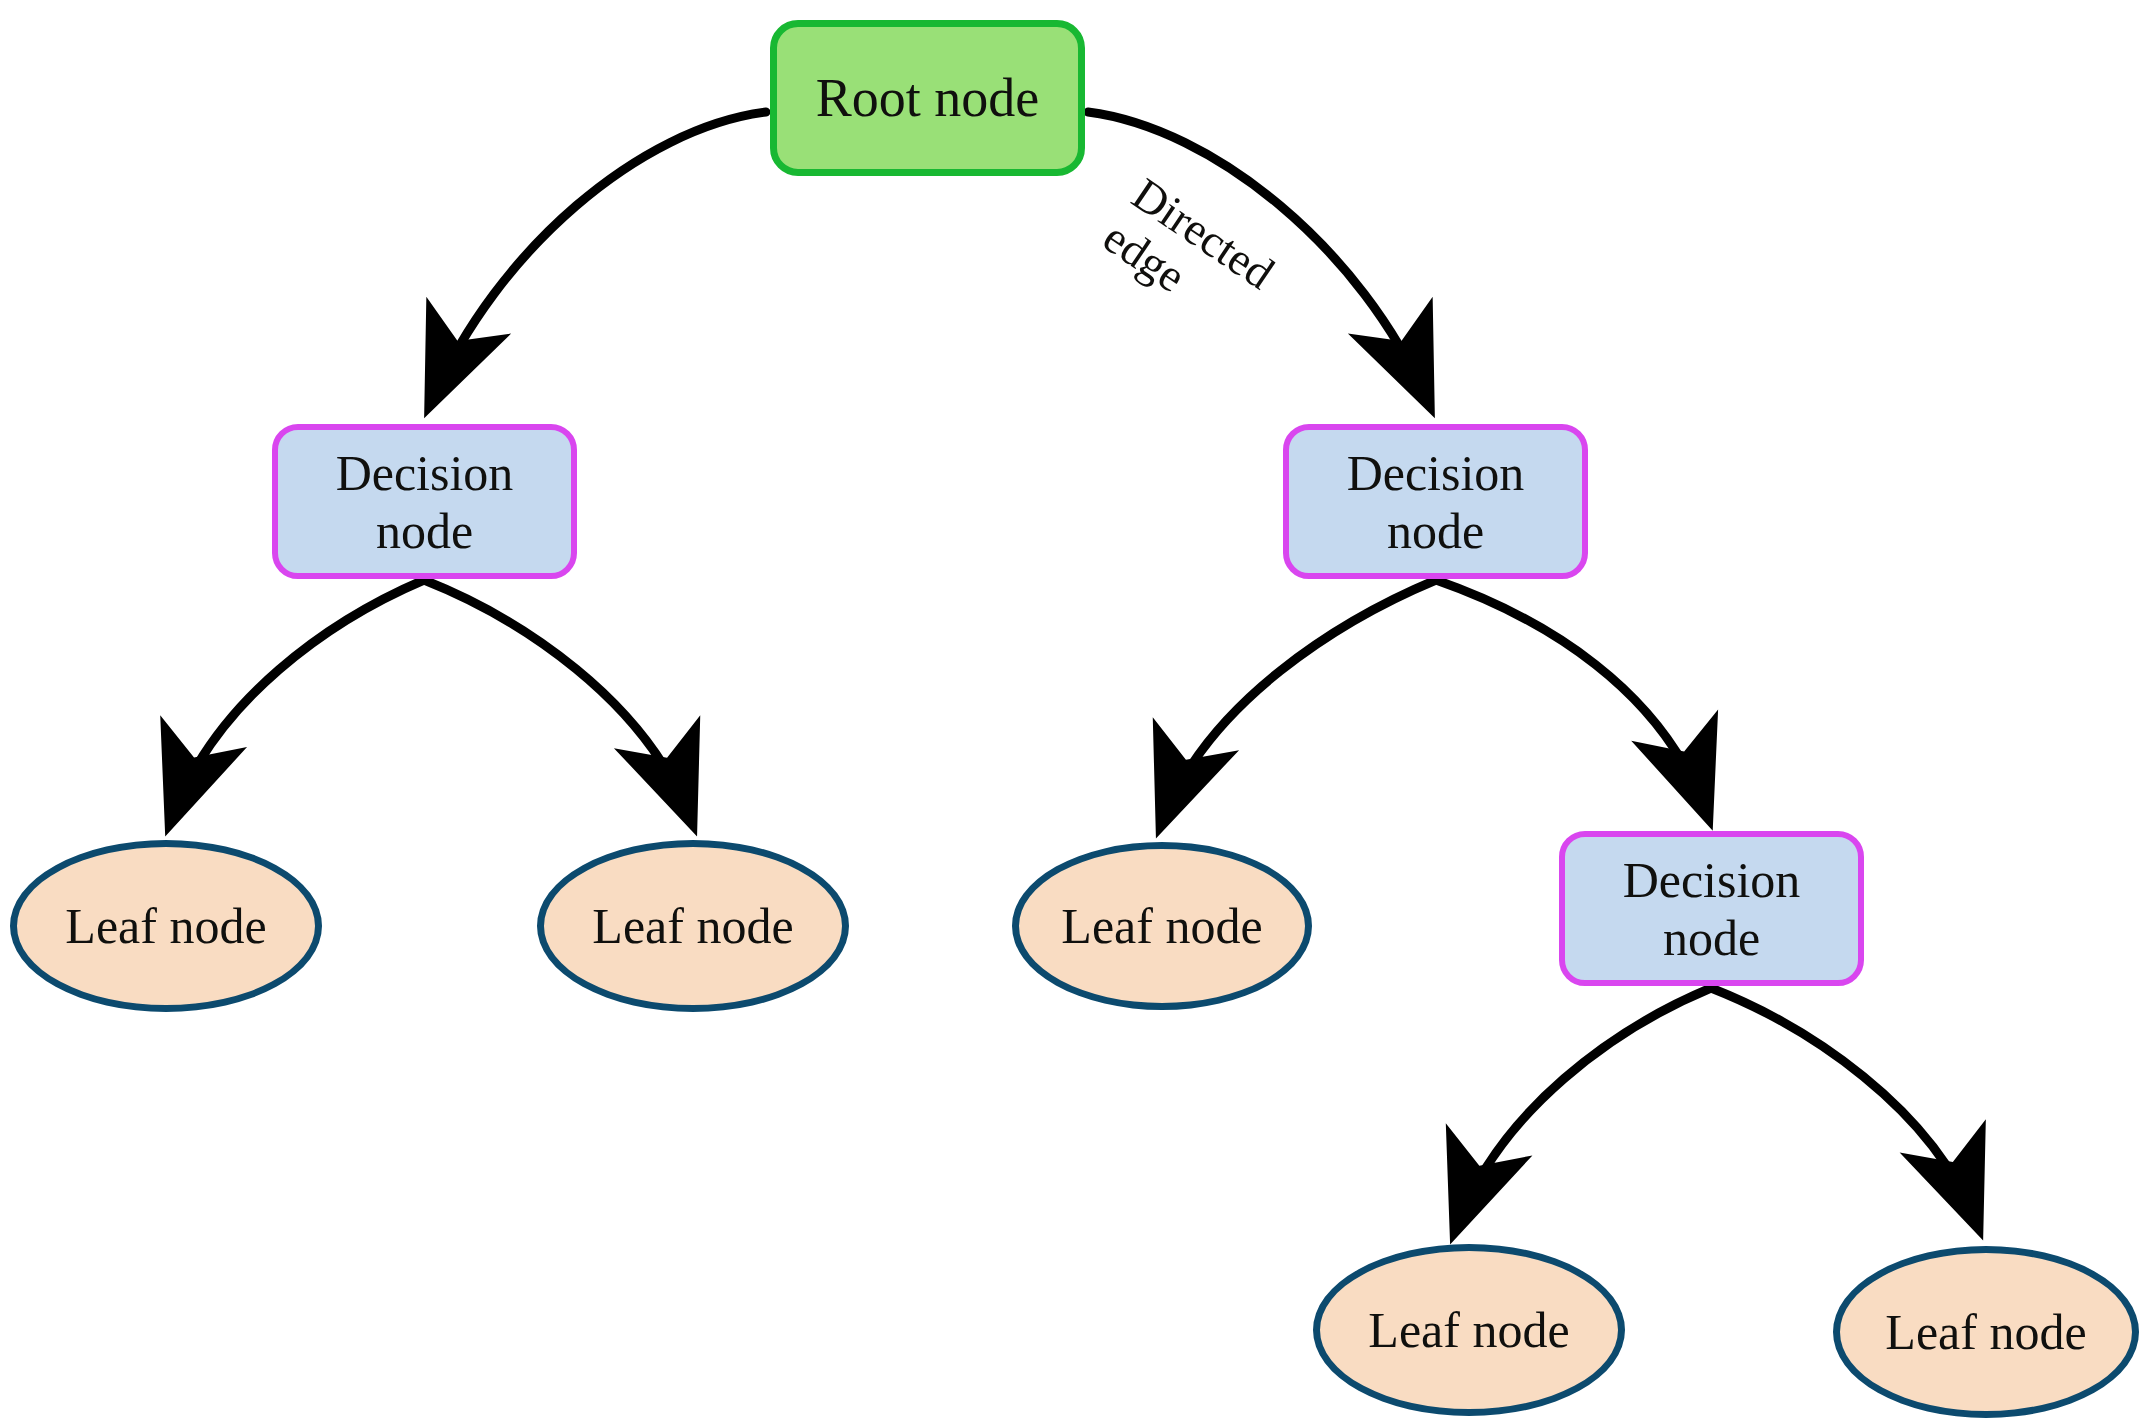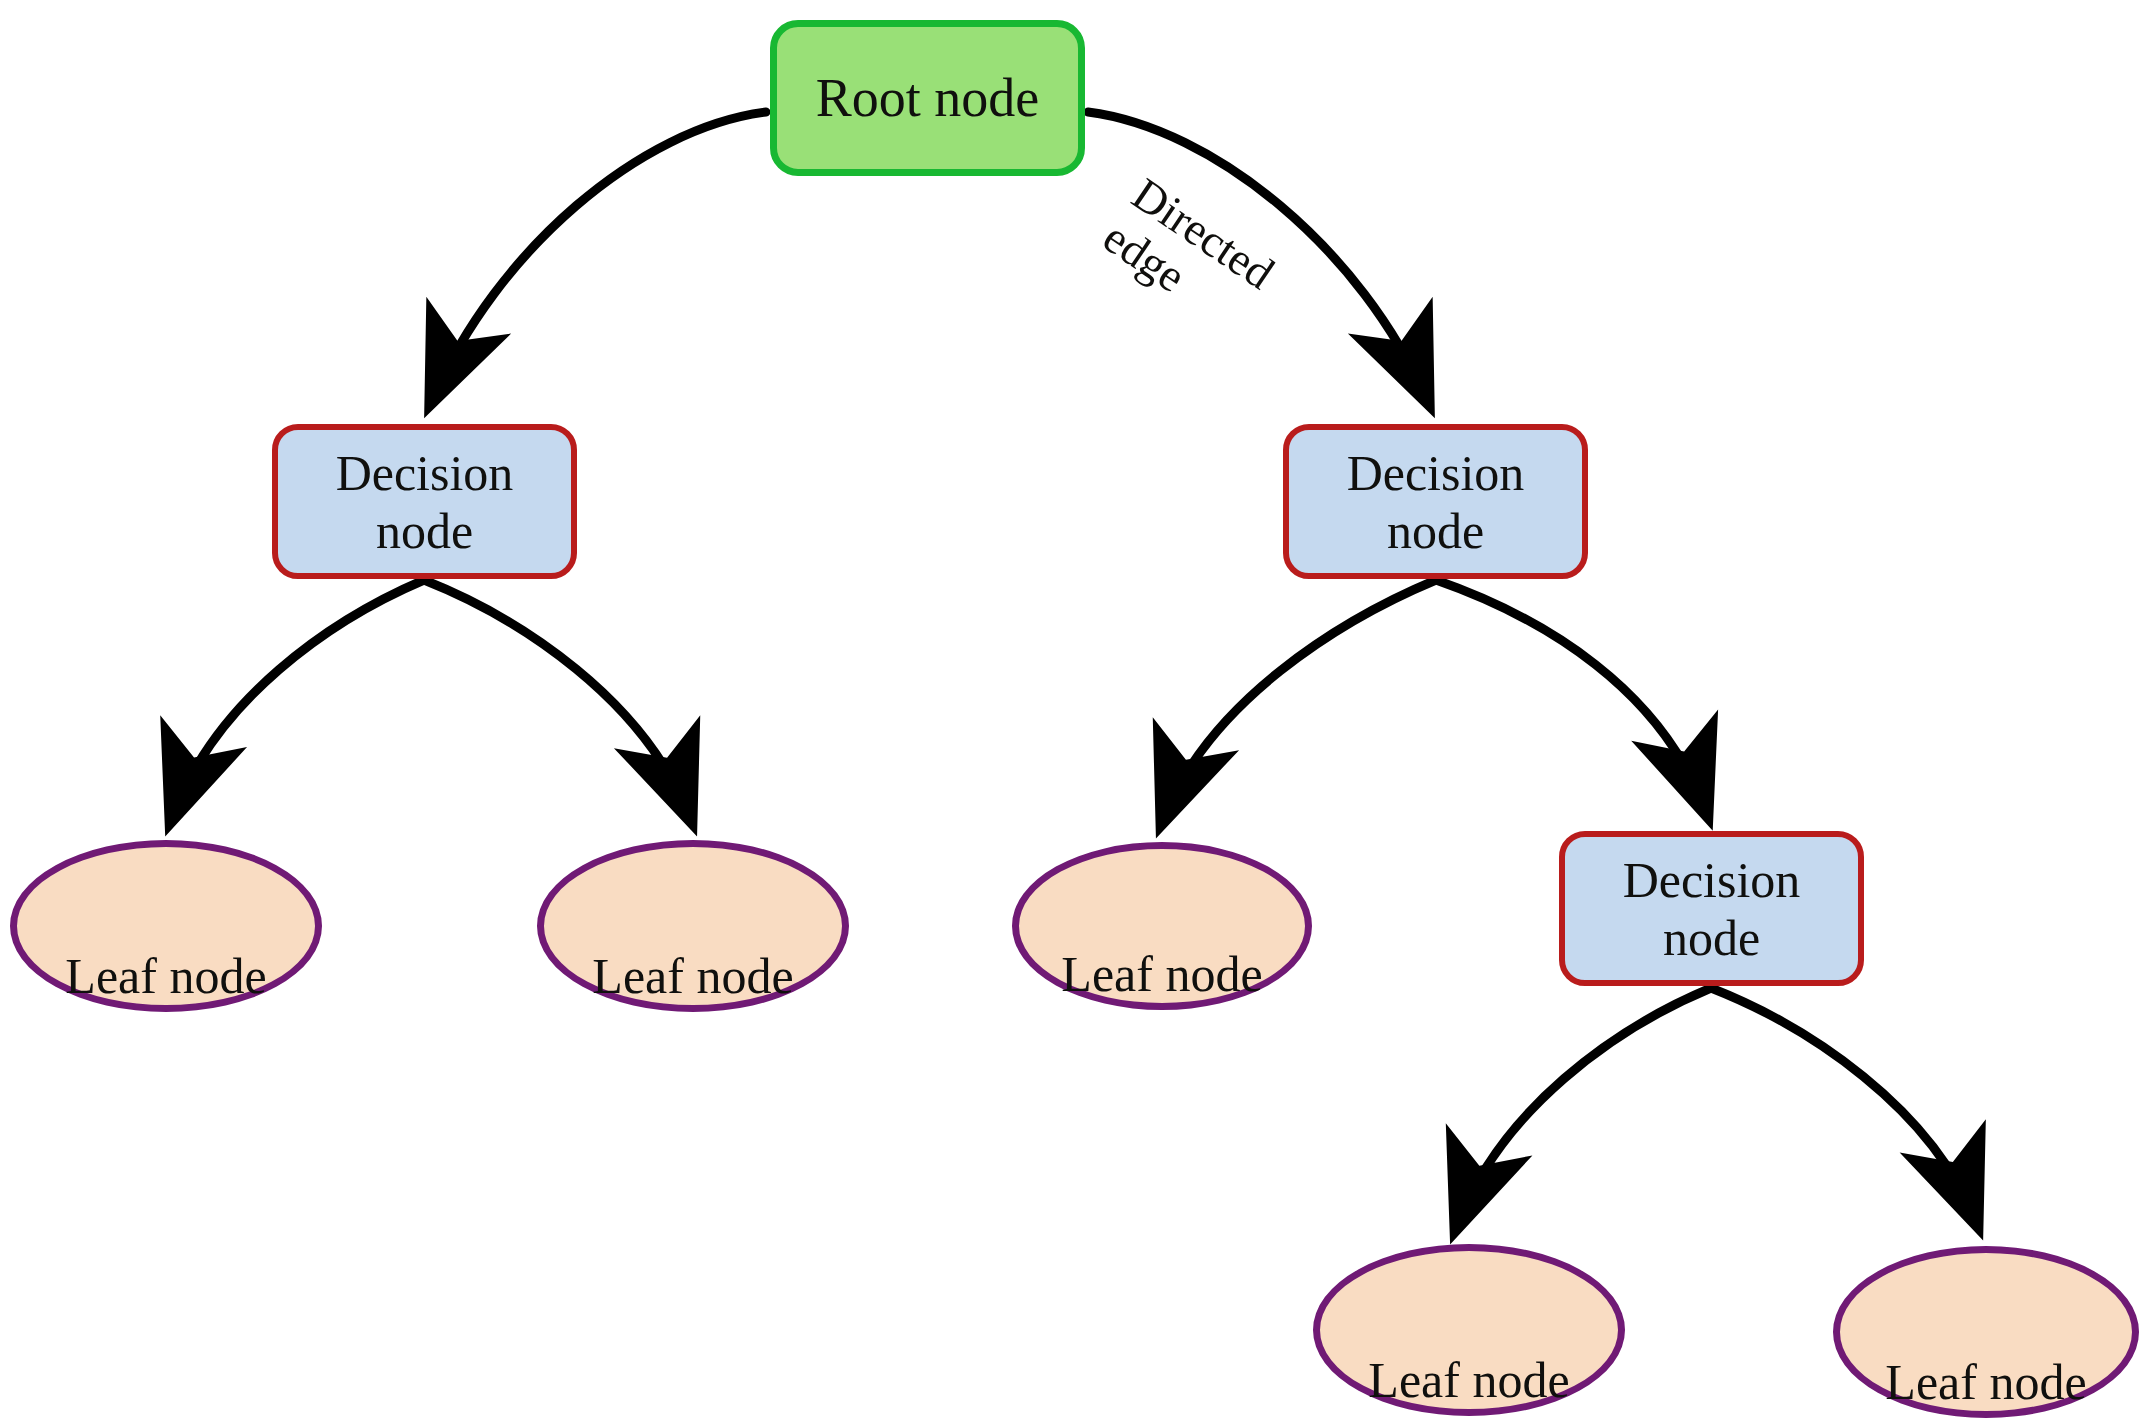--- a/index.html
+++ b/index.html
@@ -35,30 +35,29 @@
     color: #10100e;
   }
   .node-root {
     background: #99E077;
     border: 7px solid #18B832;
     border-radius: 28px;
     font-size: 54px;
   }
   .node-decision {
     background: #C5D9EF;
-    border: 6px solid #b91c1c;
+    border: 6px solid #d946ef;
     border-radius: 26px;
     font-size: 50px;
   }
   .node-leaf {
     background: #F9DCC2;
-    border: 7px solid #701a75;
+    border: 7px solid #0c4a6e;
     border-radius: 50%;
     font-size: 50px;
-    align-items: flex-end;
   }
   .node-label {
     display: block;
     padding: 0 10px;
   }
   .edge-label {
     position: absolute;
     font-size: 46px;
     color: #100f0d;
     line-height: 1.12;

